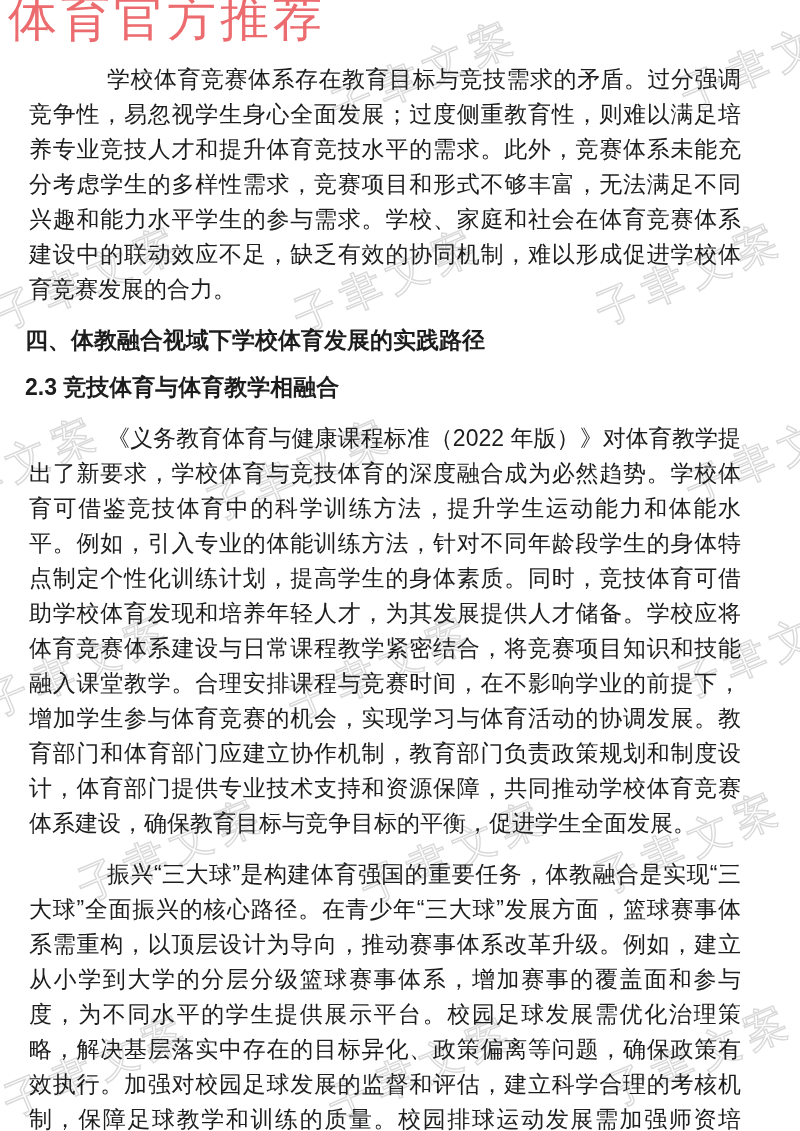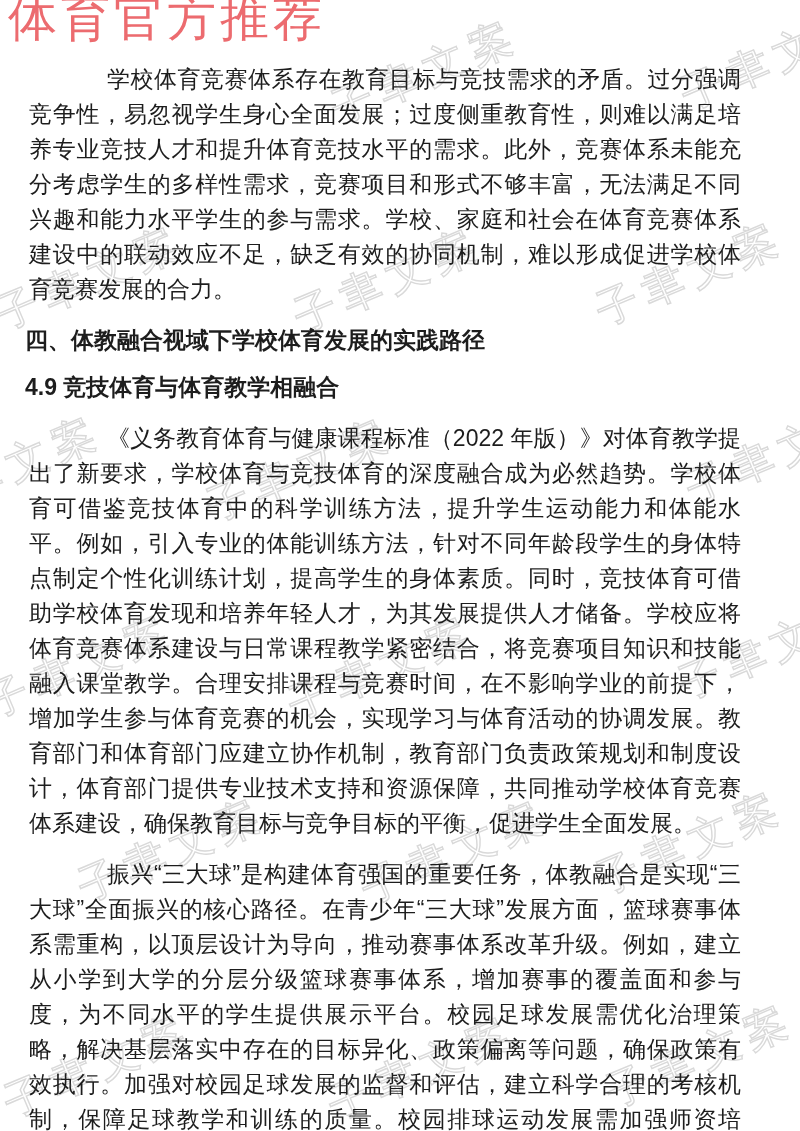--- a/index.html
+++ b/index.html
@@ -96,17 +96,17 @@
       <div class="wm" style="left: 455px; top: 852px;">子聿文案</div>
       <div class="wm" style="left: 690px; top: 843px;">子聿文案</div>
       <div class="wm" style="left: 98px; top: 1066px;">子聿文案</div>
       <div class="wm" style="left: 422px; top: 1068px;">子聿文案</div>
       <div class="wm" style="left: 700px; top: 1056px;">子聿文案</div>
     </div>
   <h1 class="promo" style="color: rgb(236, 107, 111);">体育官方推荐</h1>
   <div class="doc" id="doc-body" style="color: rgb(29, 29, 29);">
       <p class="para">学校体育竞赛体系存在教育目标与竞技需求的矛盾。过分强调竞争性，易忽视学生身心全面发展；过度侧重教育性，则难以满足培养专业竞技人才和提升体育竞技水平的需求。此外，竞赛体系未能充分考虑学生的多样性需求，竞赛项目和形式不够丰富，无法满足不同兴趣和能力水平学生的参与需求。学校、家庭和社会在体育竞赛体系建设中的联动效应不足，缺乏有效的协同机制，难以形成促进学校体育竞赛发展的合力。</p>
       <h2 class="hd">四、体教融合视域下学校体育发展的实践路径</h2>
-      <h2 class="hd">4.9 竞技体育与体育教学相融合</h2>
+      <h2 class="hd">2.3 竞技体育与体育教学相融合</h2>
       <p class="para">《义务教育体育与健康课程标准（2022 年版）》对体育教学提出了新要求，学校体育与竞技体育的深度融合成为必然趋势。学校体育可借鉴竞技体育中的科学训练方法，提升学生运动能力和体能水平。例如，引入专业的体能训练方法，针对不同年龄段学生的身体特点制定个性化训练计划，提高学生的身体素质。同时，竞技体育可借助学校体育发现和培养年轻人才，为其发展提供人才储备。学校应将体育竞赛体系建设与日常课程教学紧密结合，将竞赛项目知识和技能融入课堂教学。合理安排课程与竞赛时间，在不影响学业的前提下，增加学生参与体育竞赛的机会，实现学习与体育活动的协调发展。教育部门和体育部门应建立协作机制，教育部门负责政策规划和制度设计，体育部门提供专业技术支持和资源保障，共同推动学校体育竞赛体系建设，确保教育目标与竞争目标的平衡，促进学生全面发展。</p>
       <p class="para">振兴“三大球”是构建体育强国的重要任务，体教融合是实现“三大球”全面振兴的核心路径。在青少年“三大球”发展方面，篮球赛事体系需重构，以顶层设计为导向，推动赛事体系改革升级。例如，建立从小学到大学的分层分级篮球赛事体系，增加赛事的覆盖面和参与度，为不同水平的学生提供展示平台。校园足球发展需优化治理策略，解决基层落实中存在的目标异化、政策偏离等问题，确保政策有效执行。加强对校园足球发展的监督和评估，建立科学合理的考核机制，保障足球教学和训练的质量。校园排球运动发展需加强师资培养，丰富教学模式，完善设施条件，提升</p>
     </div>
 </div>
 
 </body></html>

